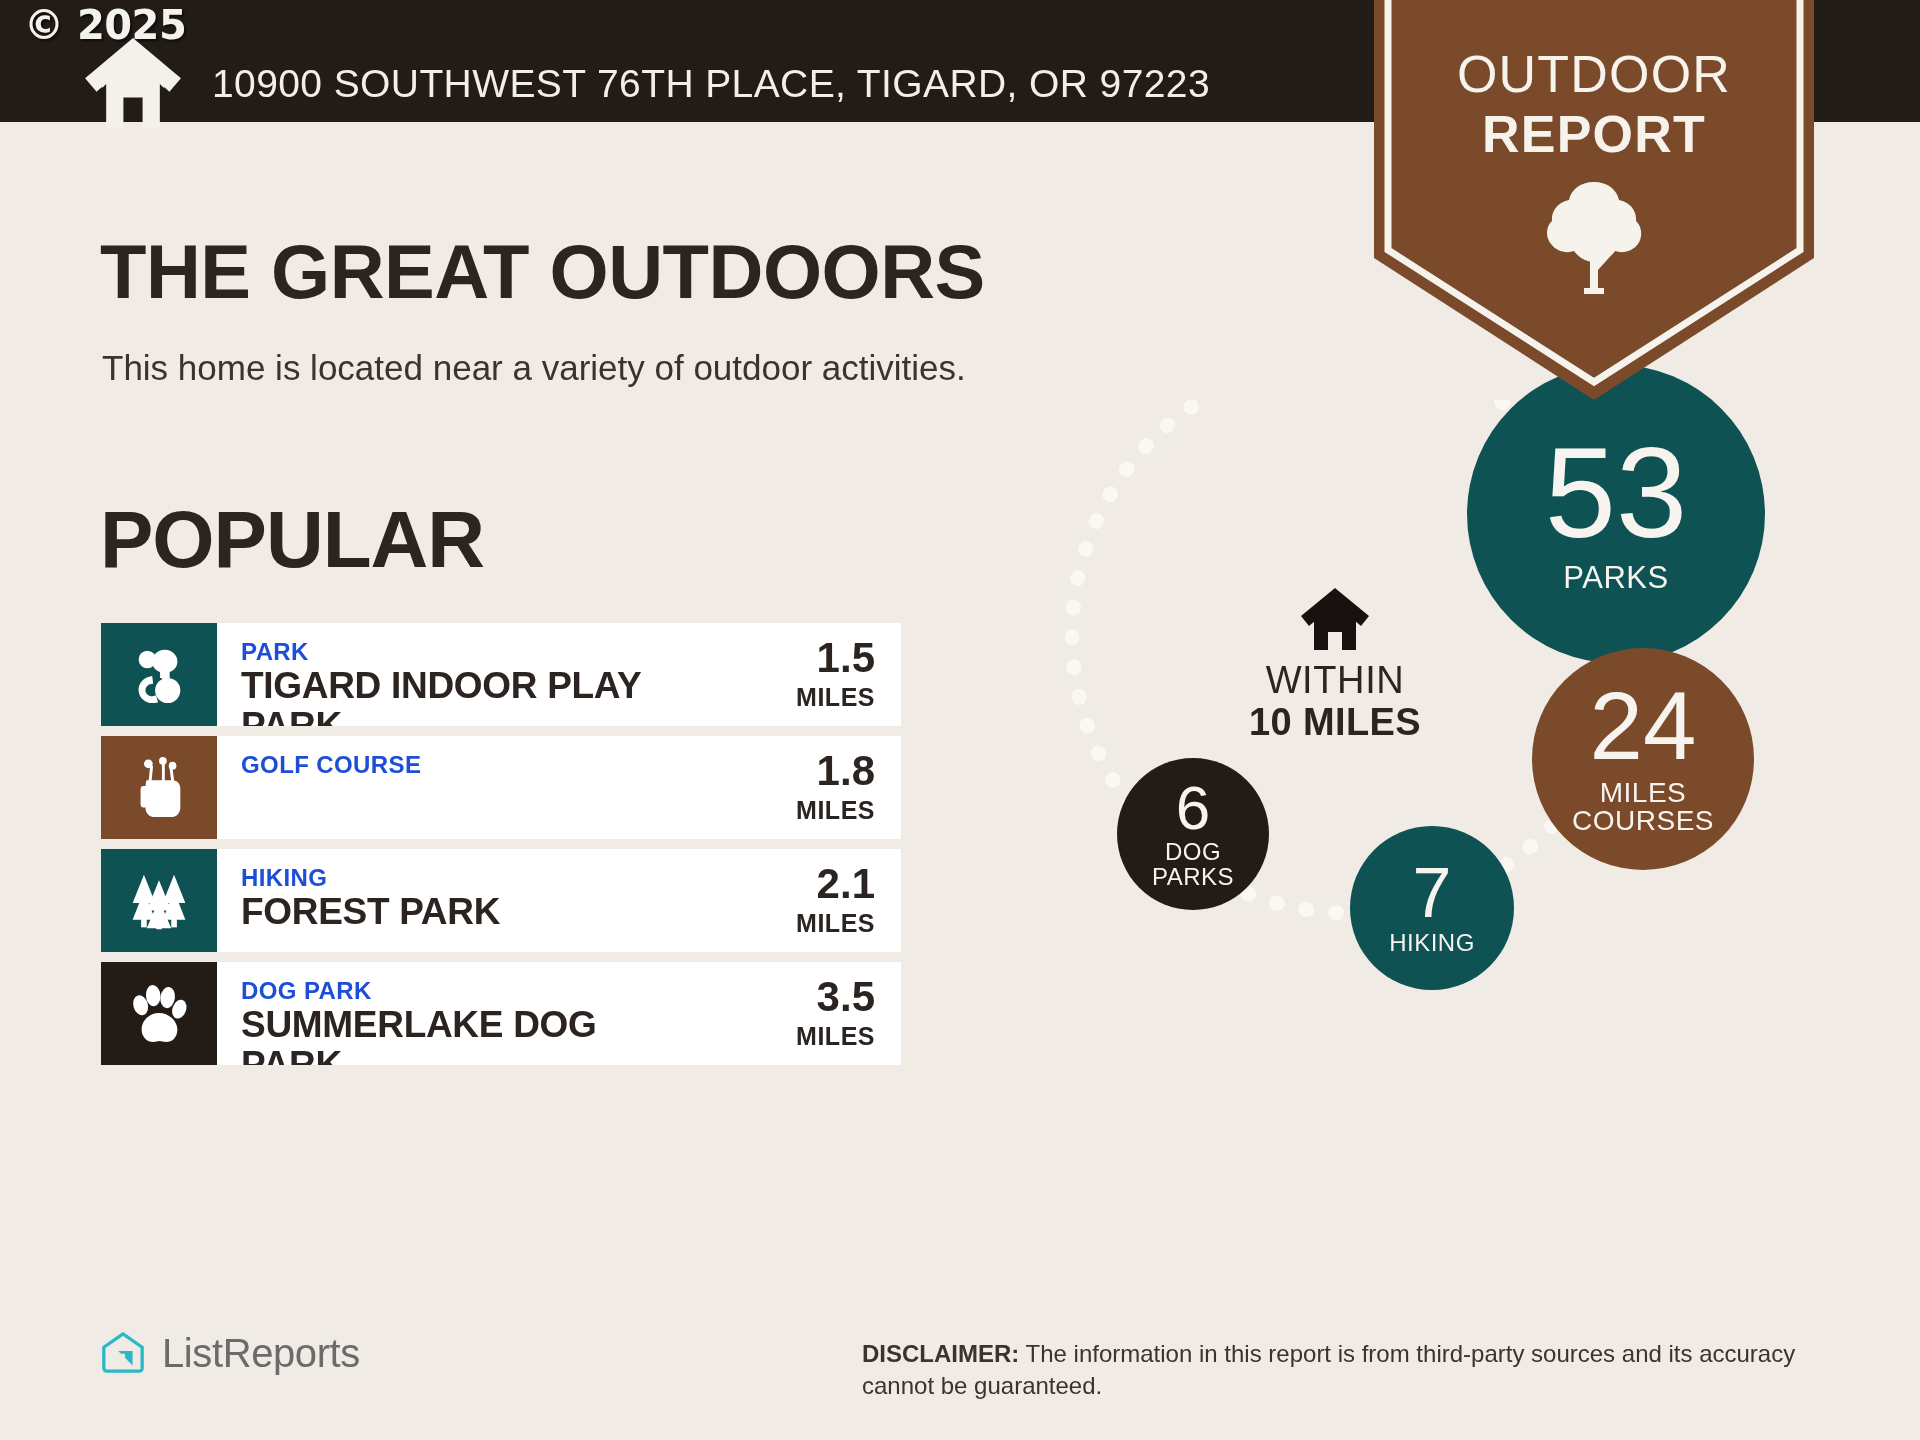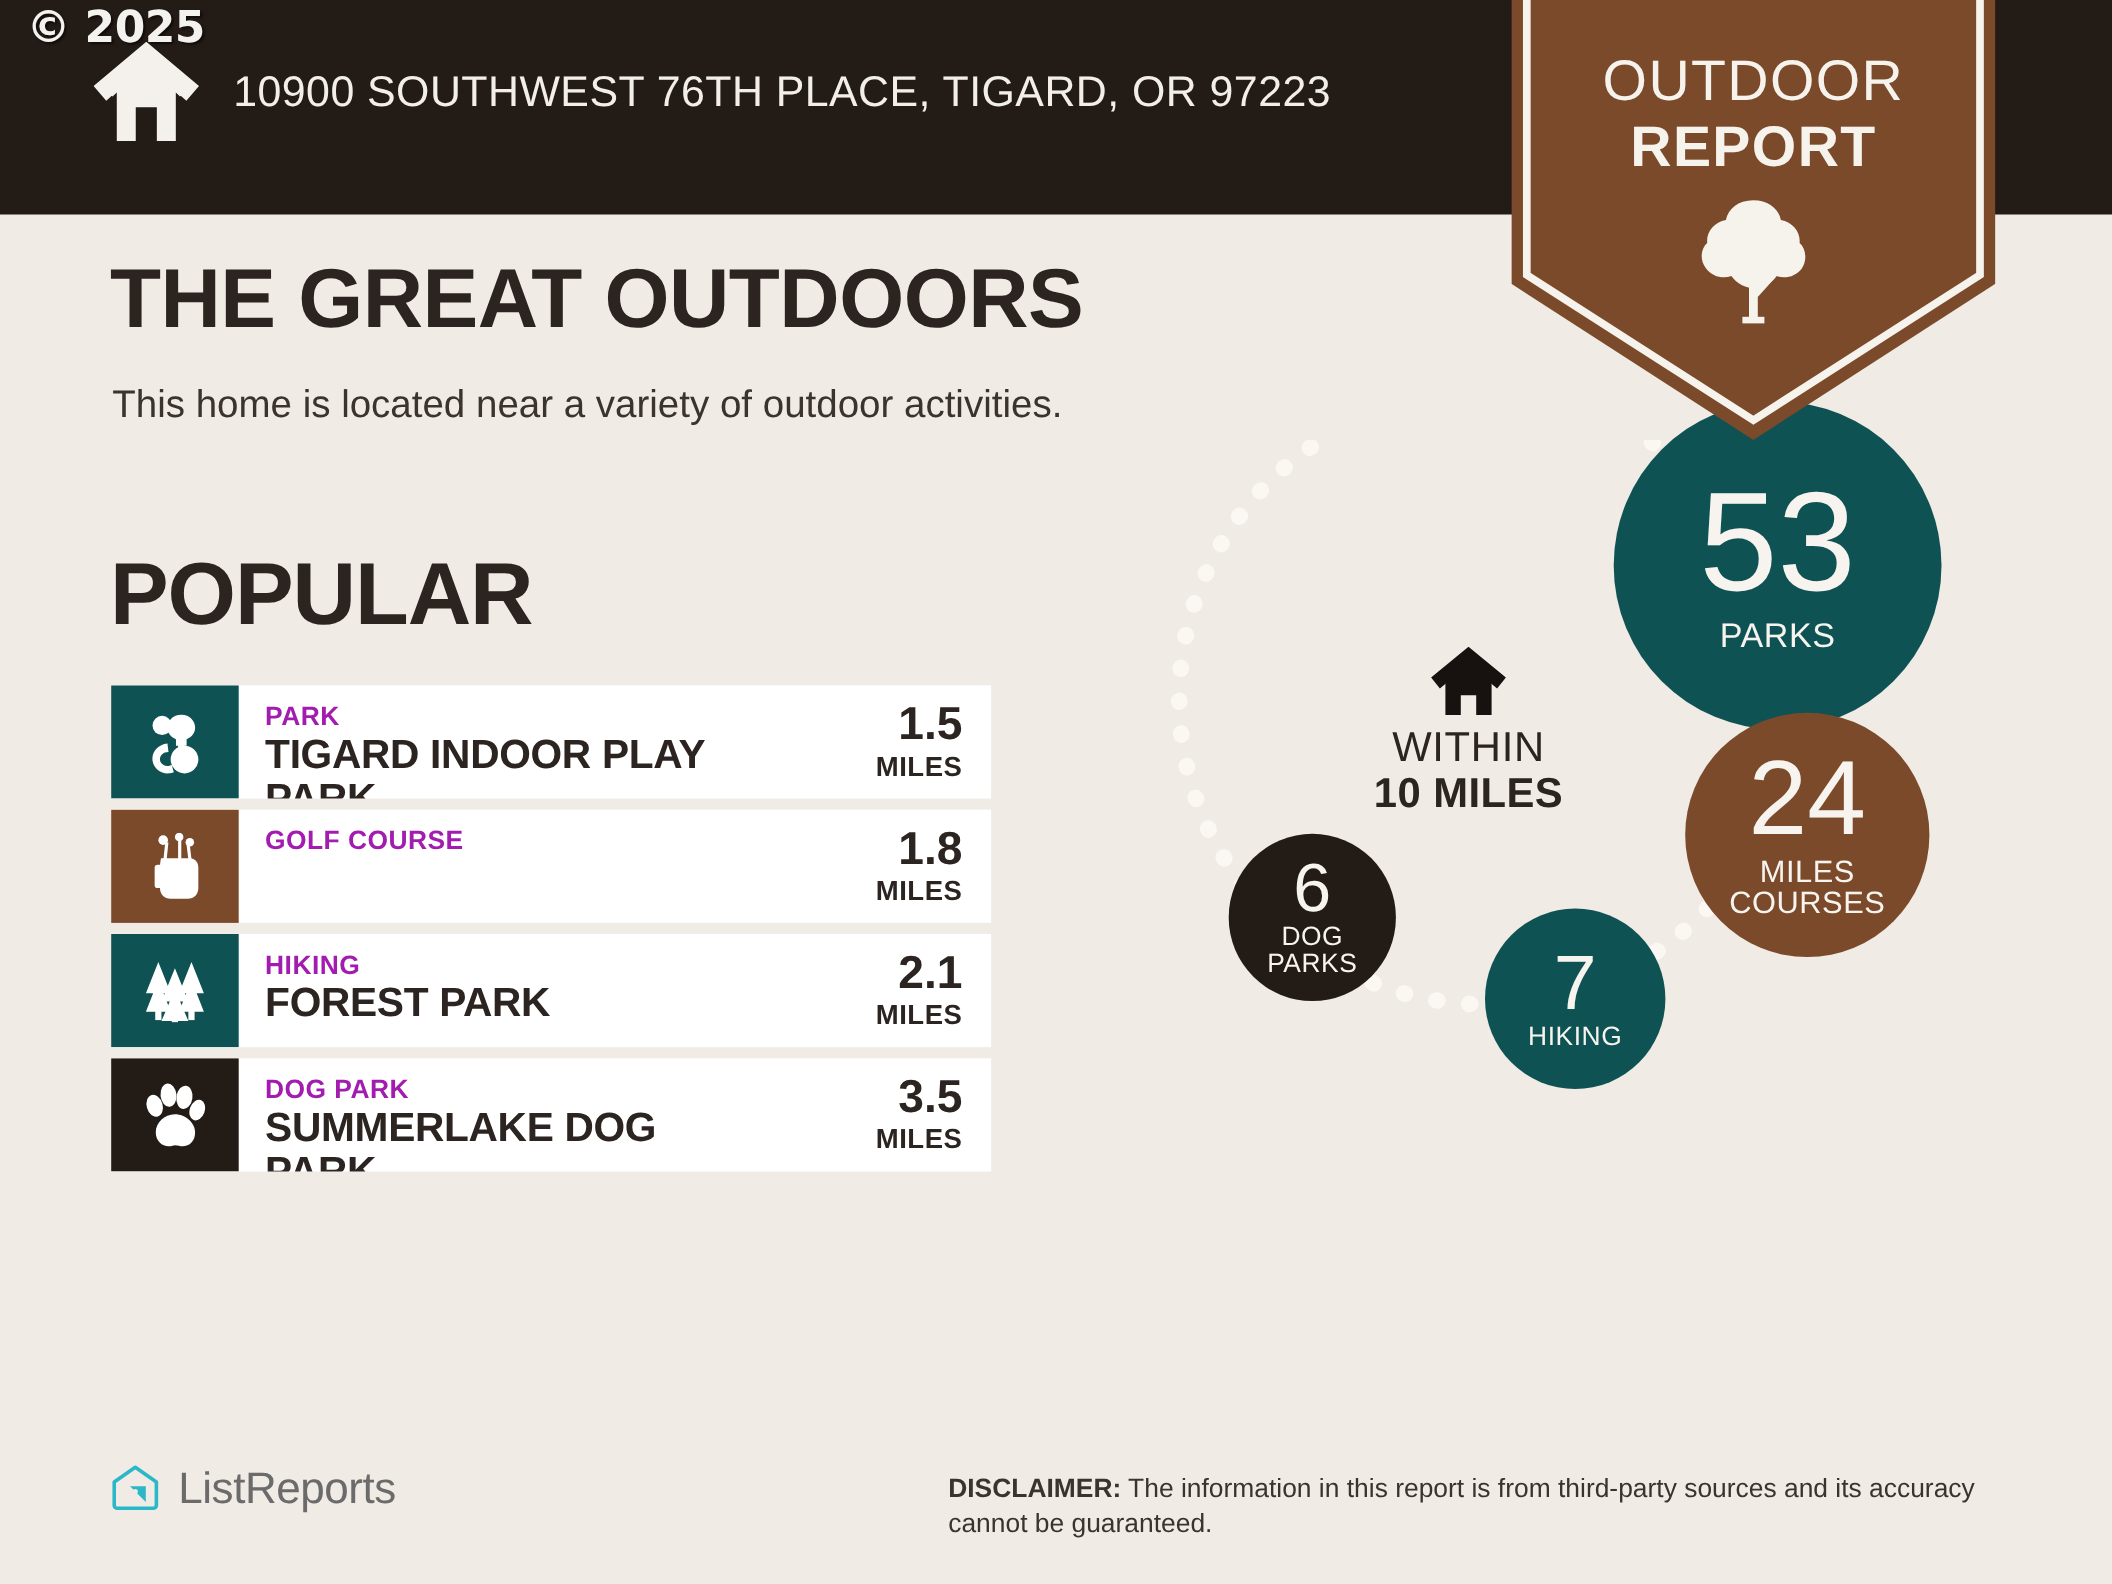--- a/index.html
+++ b/index.html
@@ -7,21 +7,21 @@
   body {
     background:#f0ebe5;
     font-family:"Liberation Sans", sans-serif;
     position:relative;
     overflow:hidden;
     -webkit-font-smoothing:antialiased;
   }
 
   
   #header {
-    position:absolute; left:0; top:0; width:1920px; height:195px;
+    position:absolute; left:0; top:0; width:1920px; height:122px;
     background:#231b15;
   }
   #header-house {
     position:absolute; left:85px; top:38px; width:96px; height:92px;
   }
   #header-address {
     position:absolute; left:212px; top:62px;
     color:#f2efeb;
     font-size:39px; font-weight:400; letter-spacing:0.4px;
     white-space:nowrap;
@@ -77,21 +77,21 @@
     display:flex; align-items:center; justify-content:center;
   }
   .row-icon svg { display:block; }
   .ic-teal  { background:#0e5254; }
   .ic-brown { background:#7a4a2b; }
   .ic-dark  { background:#231b15; }
   .row-body {
     flex:1 1 auto; padding:16px 0 0 24px; position:relative; overflow:visible;
   }
   .row-cat {
-    color:#a21caf; font-size:24px; font-weight:bold; letter-spacing:.4px;
+    color:#1d4ed8; font-size:24px; font-weight:bold; letter-spacing:.4px;
     line-height:1.05;
   }
   .row-name {
     color:#2b2420; font-size:37px; font-weight:bold; letter-spacing:-0.3px;
     line-height:1.08; margin-top:2px; white-space:normal;
     width:460px;
   }
   .row-dist {
     flex:0 0 130px; padding-right:26px; text-align:right;
     display:flex; flex-direction:column; justify-content:center;

